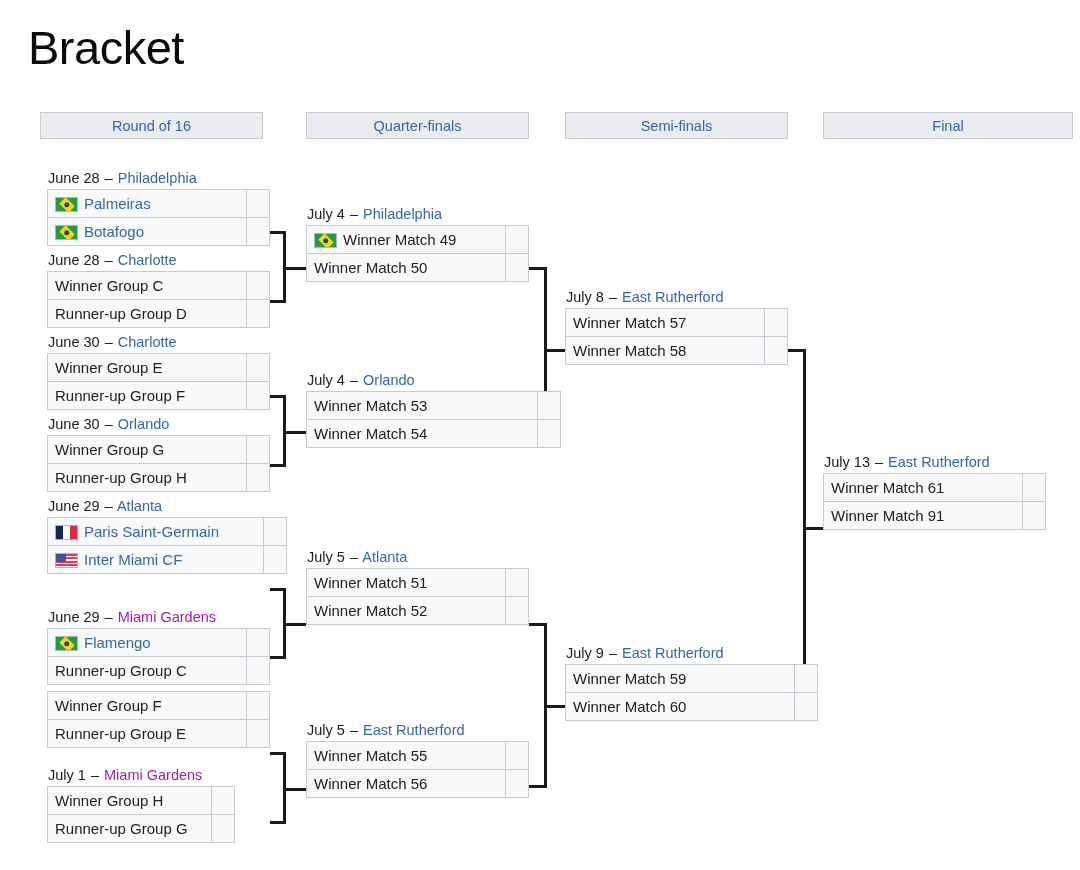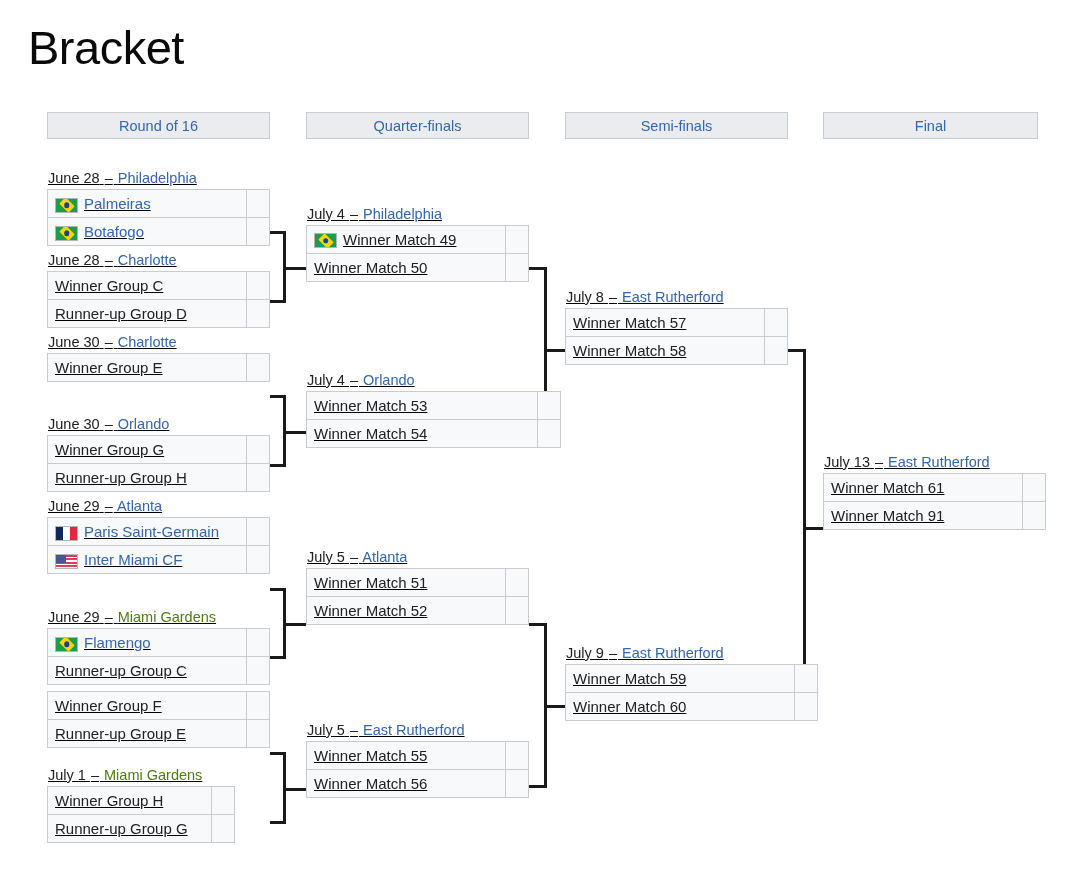--- a/index.html
+++ b/index.html
@@ -37,33 +37,32 @@
     font-size: 14.5px;
     display: flex;
     align-items: center;
     justify-content: center;
     text-align: center;
   }
 
   
   .match {
     position: absolute;
-    text-decoration: underline;
   }
   .match-date {
     font-size: 14.5px;
     color: #202122;
     line-height: 17px;
     white-space: nowrap;
     padding-left: 1px;
     margin-bottom: 2px;
   }
   .match-date .dash { color: #202122; padding: 0 1px; }
   .venue { color: #3366aa; }
-  .venue.visited { color: #4d7c0f; }
+  .venue.visited { color: #a21caf; }
 
   .match-box {
     border: 1px solid #c8ccd1;
     background: #f8f9fa;
     width: 100%;
   }
   .team-row {
     display: flex;
     align-items: stretch;
     border-bottom: 1px solid #c8ccd1;
@@ -73,21 +72,21 @@
     flex: 1 1 auto;
     padding: 4px 6px 4px 7px;
     font-size: 15px;
     line-height: 19px;
     color: #202122;
     display: flex;
     align-items: flex-start;
     gap: 6px;
     min-height: 20px;
   }
-  .team-name.link { color: #3366aa; align-items: center; }
+  .team-name.link { color: #3366aa; }
   .team-label { display: block; }
   .score-cell {
     flex: 0 0 23px;
     border-left: 1px solid #c8ccd1;
     background: #f8f9fa;
   }
 
   
   .flag {
     flex: 0 0 auto;
@@ -152,30 +151,30 @@
   }
 </style>
 </head>
 <body>
 
 <div id="page">
 
   <div id="page-title">Bracket</div>
 
   <div id="round-headers">
-      <div class="round-header" style="left: 47px; top: 112px; width: 223px;">
+      <div class="round-header" style="left: 40px; top: 112px; width: 223px;">
         <span>Round of 16</span>
       </div>
       <div class="round-header" style="left: 306px; top: 112px; width: 223px;">
         <span>Quarter-finals</span>
       </div>
       <div class="round-header" style="left: 565px; top: 112px; width: 223px;">
         <span>Semi-finals</span>
       </div>
-      <div class="round-header" style="left: 823px; top: 112px; width: 215px;">
+      <div class="round-header" style="left: 823px; top: 112px; width: 250px;">
         <span>Final</span>
       </div>
     </div>
 
   <div id="connectors">
       <div class="conn conn-bracket" style="left: 270px; top: 231px; width: 16px; height: 72px;"></div>
       <div class="conn conn-stub" style="left: 286px; top: 267px; width: 20px;"></div>
       <div class="conn conn-bracket" style="left: 270px; top: 395px; width: 16px; height: 72px;"></div>
       <div class="conn conn-stub" style="left: 286px; top: 431px; width: 20px;"></div>
       <div class="conn conn-bracket" style="left: 270px; top: 588px; width: 16px; height: 71px;"></div>
@@ -229,40 +228,46 @@
       </div>
       <div class="match" style="left: 47px; top: 334px; width: 223px;">
         <div class="match-date"><span>June 30</span> <span class="dash">–</span> <span class="venue">Charlotte</span></div>
         <div class="match-box">
           <div class="team-row">
             <div class="team-name">
               <span class="team-label">Winner Group E</span>
             </div>
             <div class="score-cell"></div>
           </div>
+          <div class="team-row">
+            <div class="team-name">
+              <span class="team-label">Runner-up Group F</span>
+            </div>
+            <div class="score-cell"></div>
+          </div>
         </div>
       </div>
       <div class="match" style="left: 47px; top: 416px; width: 223px;">
         <div class="match-date"><span>June 30</span> <span class="dash">–</span> <span class="venue">Orlando</span></div>
         <div class="match-box">
           <div class="team-row">
             <div class="team-name">
               <span class="team-label">Winner Group G</span>
             </div>
             <div class="score-cell"></div>
           </div>
           <div class="team-row">
             <div class="team-name">
               <span class="team-label">Runner-up Group H</span>
             </div>
             <div class="score-cell"></div>
           </div>
         </div>
       </div>
-      <div class="match" style="left: 47px; top: 498px; width: 223px;">
+      <div class="match" style="left: 47px; top: 498px; width: 240px;">
         <div class="match-date"><span>June 29</span> <span class="dash">–</span> <span class="venue">Atlanta</span></div>
         <div class="match-box">
           <div class="team-row">
             <div class="team-name link">
               <span class="flag flag-fr"></span>
               <span class="team-label">Paris Saint-Germain</span>
             </div>
             <div class="score-cell"></div>
           </div>
           <div class="team-row">

